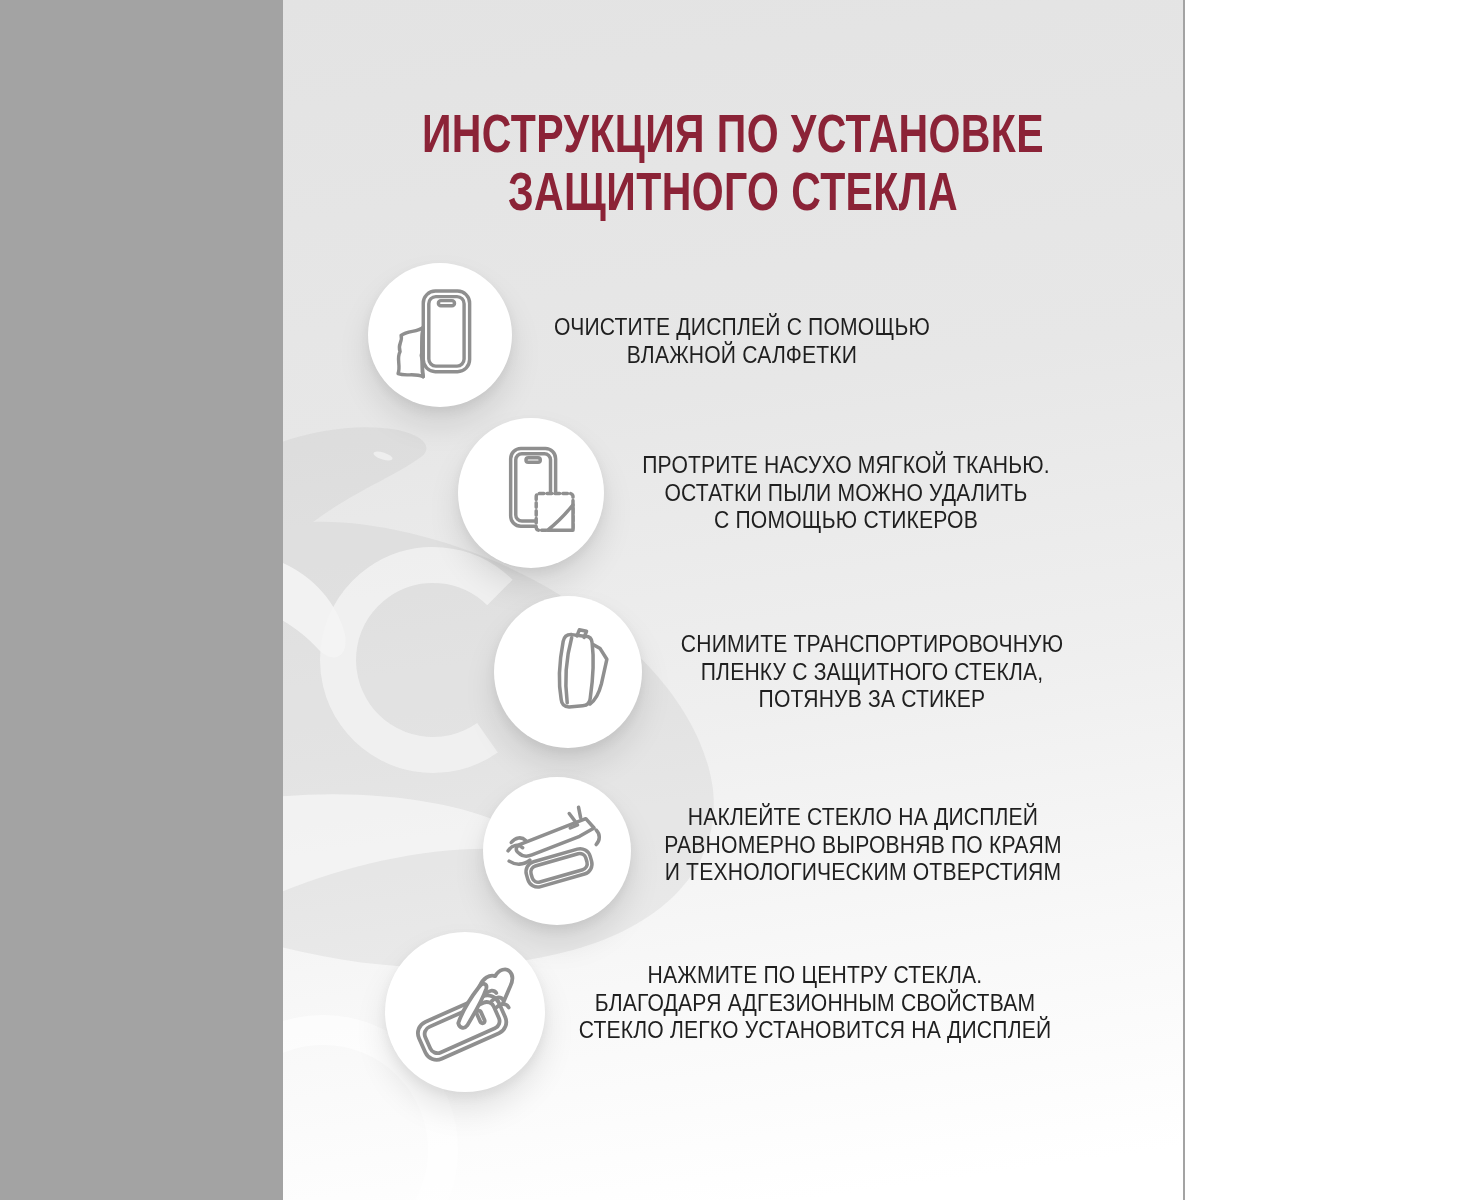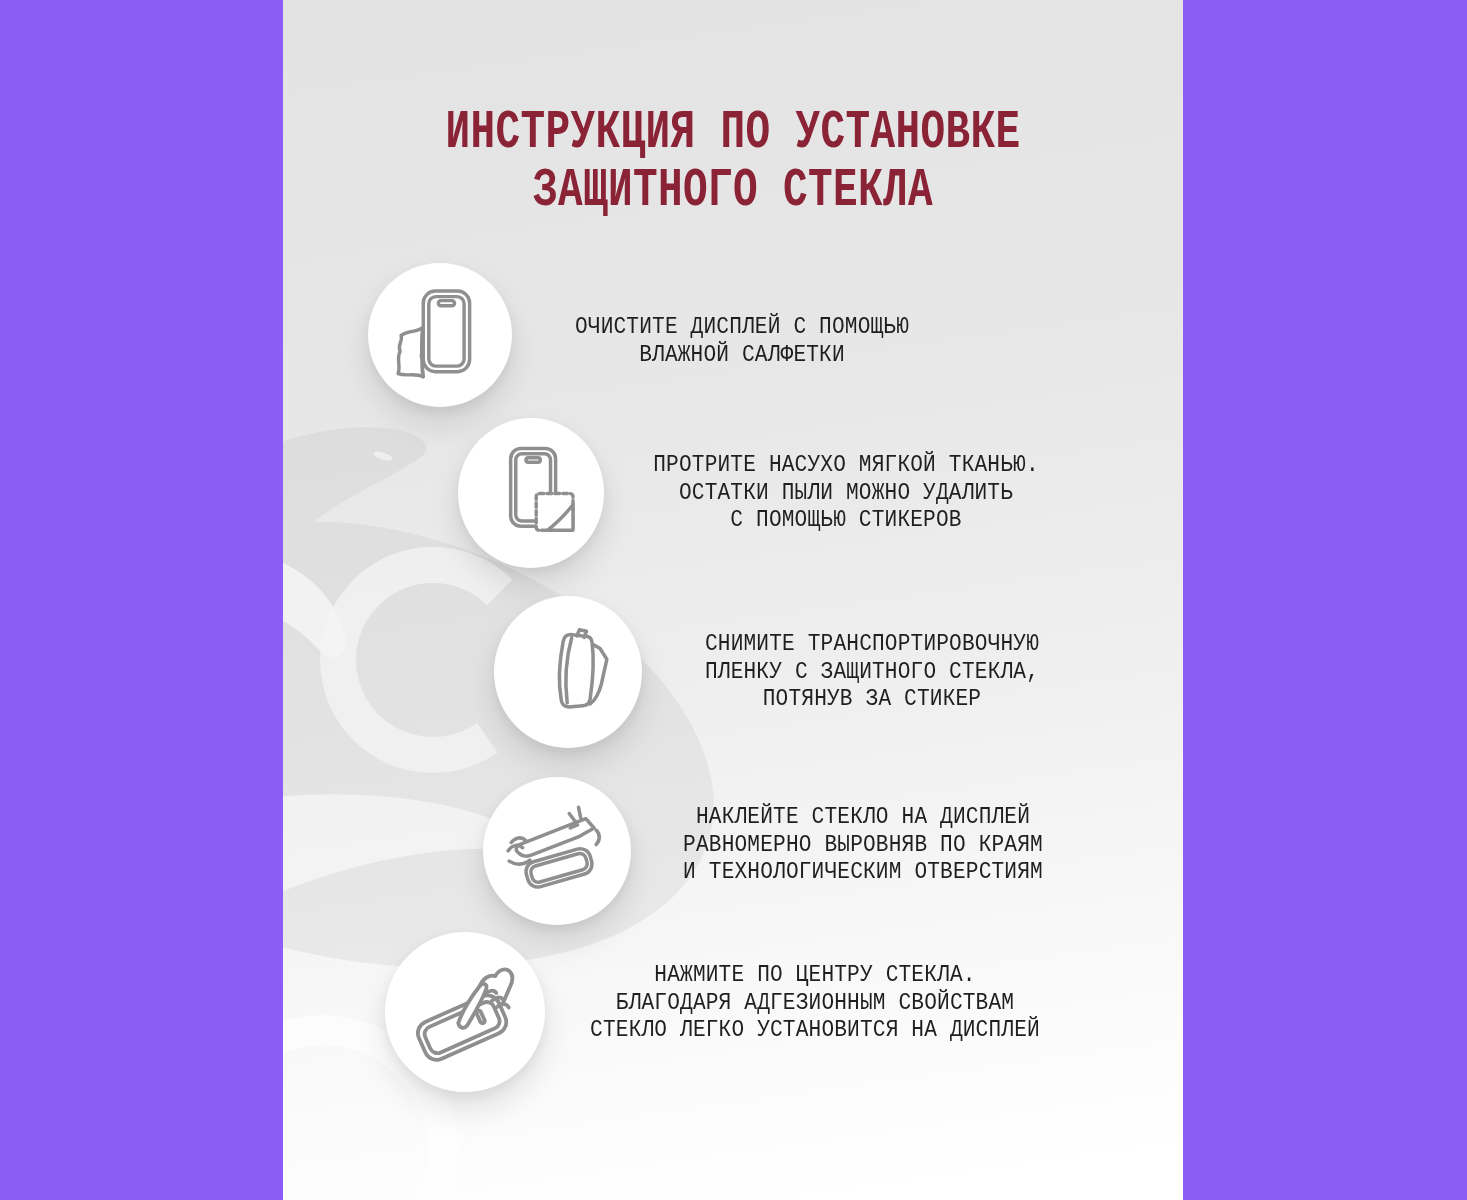--- a/index.html
+++ b/index.html
@@ -1,21 +1,21 @@
 <!DOCTYPE html>
 <html><head>
 <meta charset="utf-8">
 <style>
   html,body{margin:0;padding:0;}
   .page{
     position:relative;
-    width:1467px;height:1200px;
-    background:#8b5cf6;
+    width:1185px;height:1200px;
+    background:#a3a3a3;
     overflow:hidden;
-    font-family:Liberation Mono, monospace;
+    font-family:Liberation Sans, sans-serif;
   }
   .poster{
     position:absolute;left:283px;top:0;
     width:900px;height:1200px;
     background:linear-gradient(172deg,#e3e3e3 0%,#e7e7e7 34%,#efefef 58%,#f8f8f8 78%,#ffffff 96%);
     overflow:hidden;
   }
   .watermark{
     position:absolute;left:0;top:0;width:900px;height:1200px;
     pointer-events:none;

